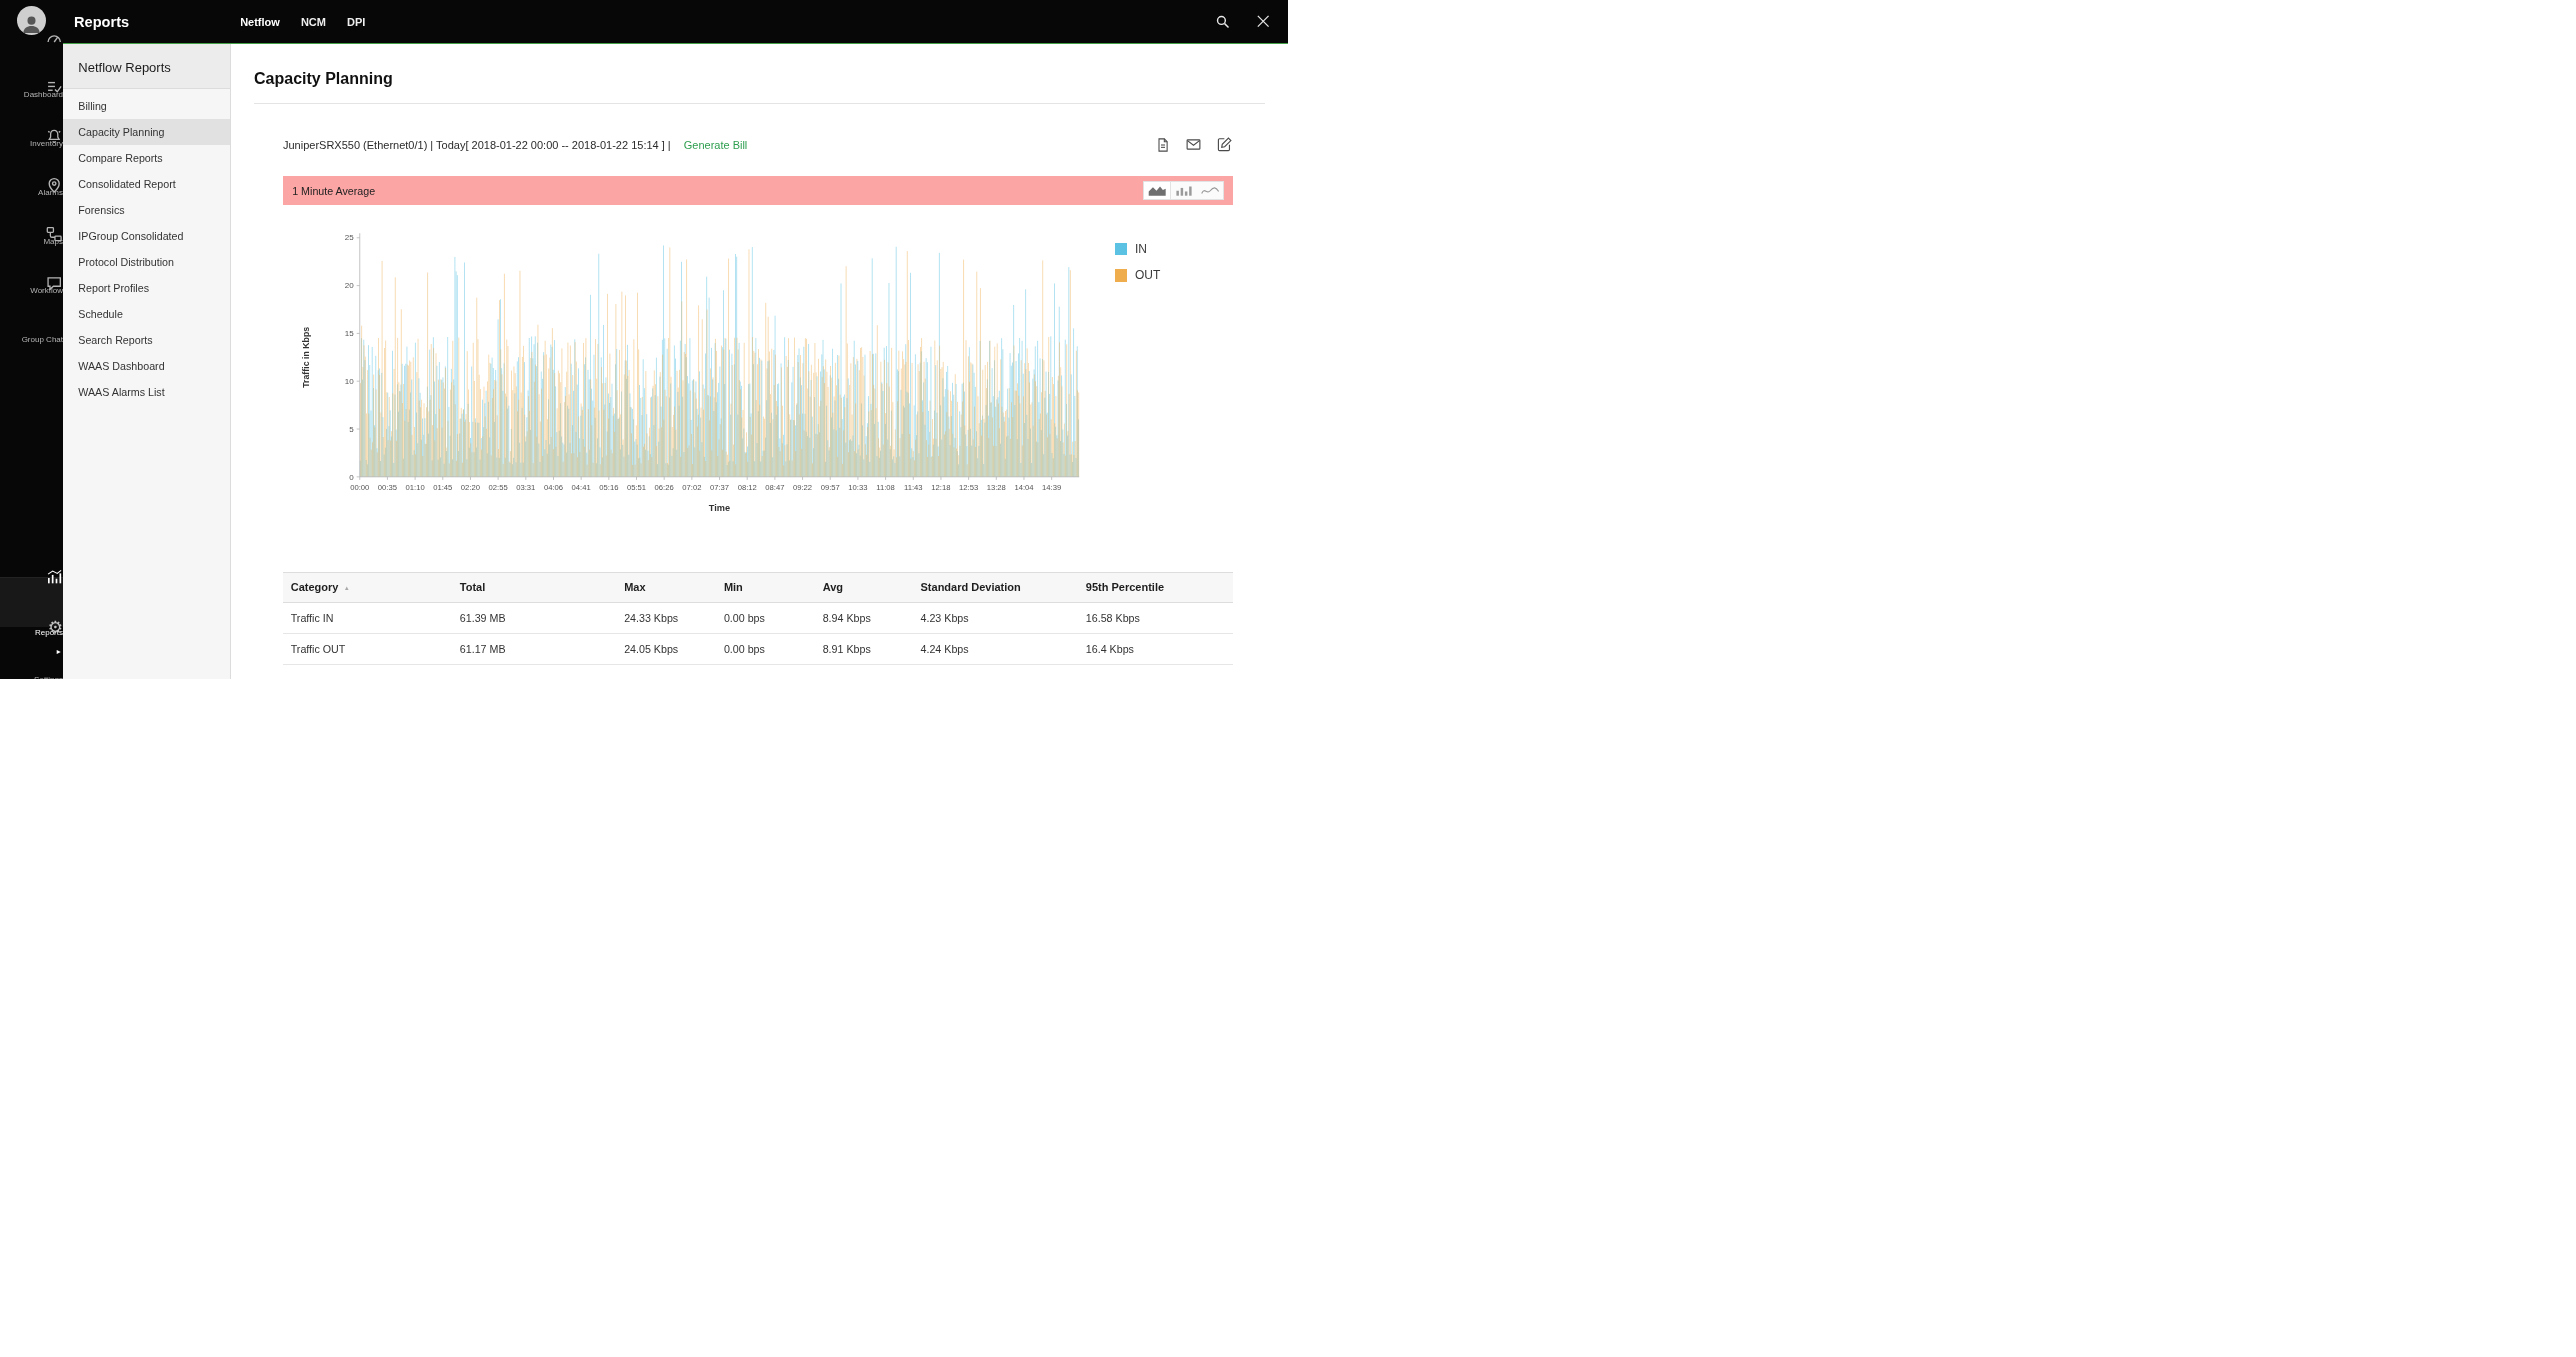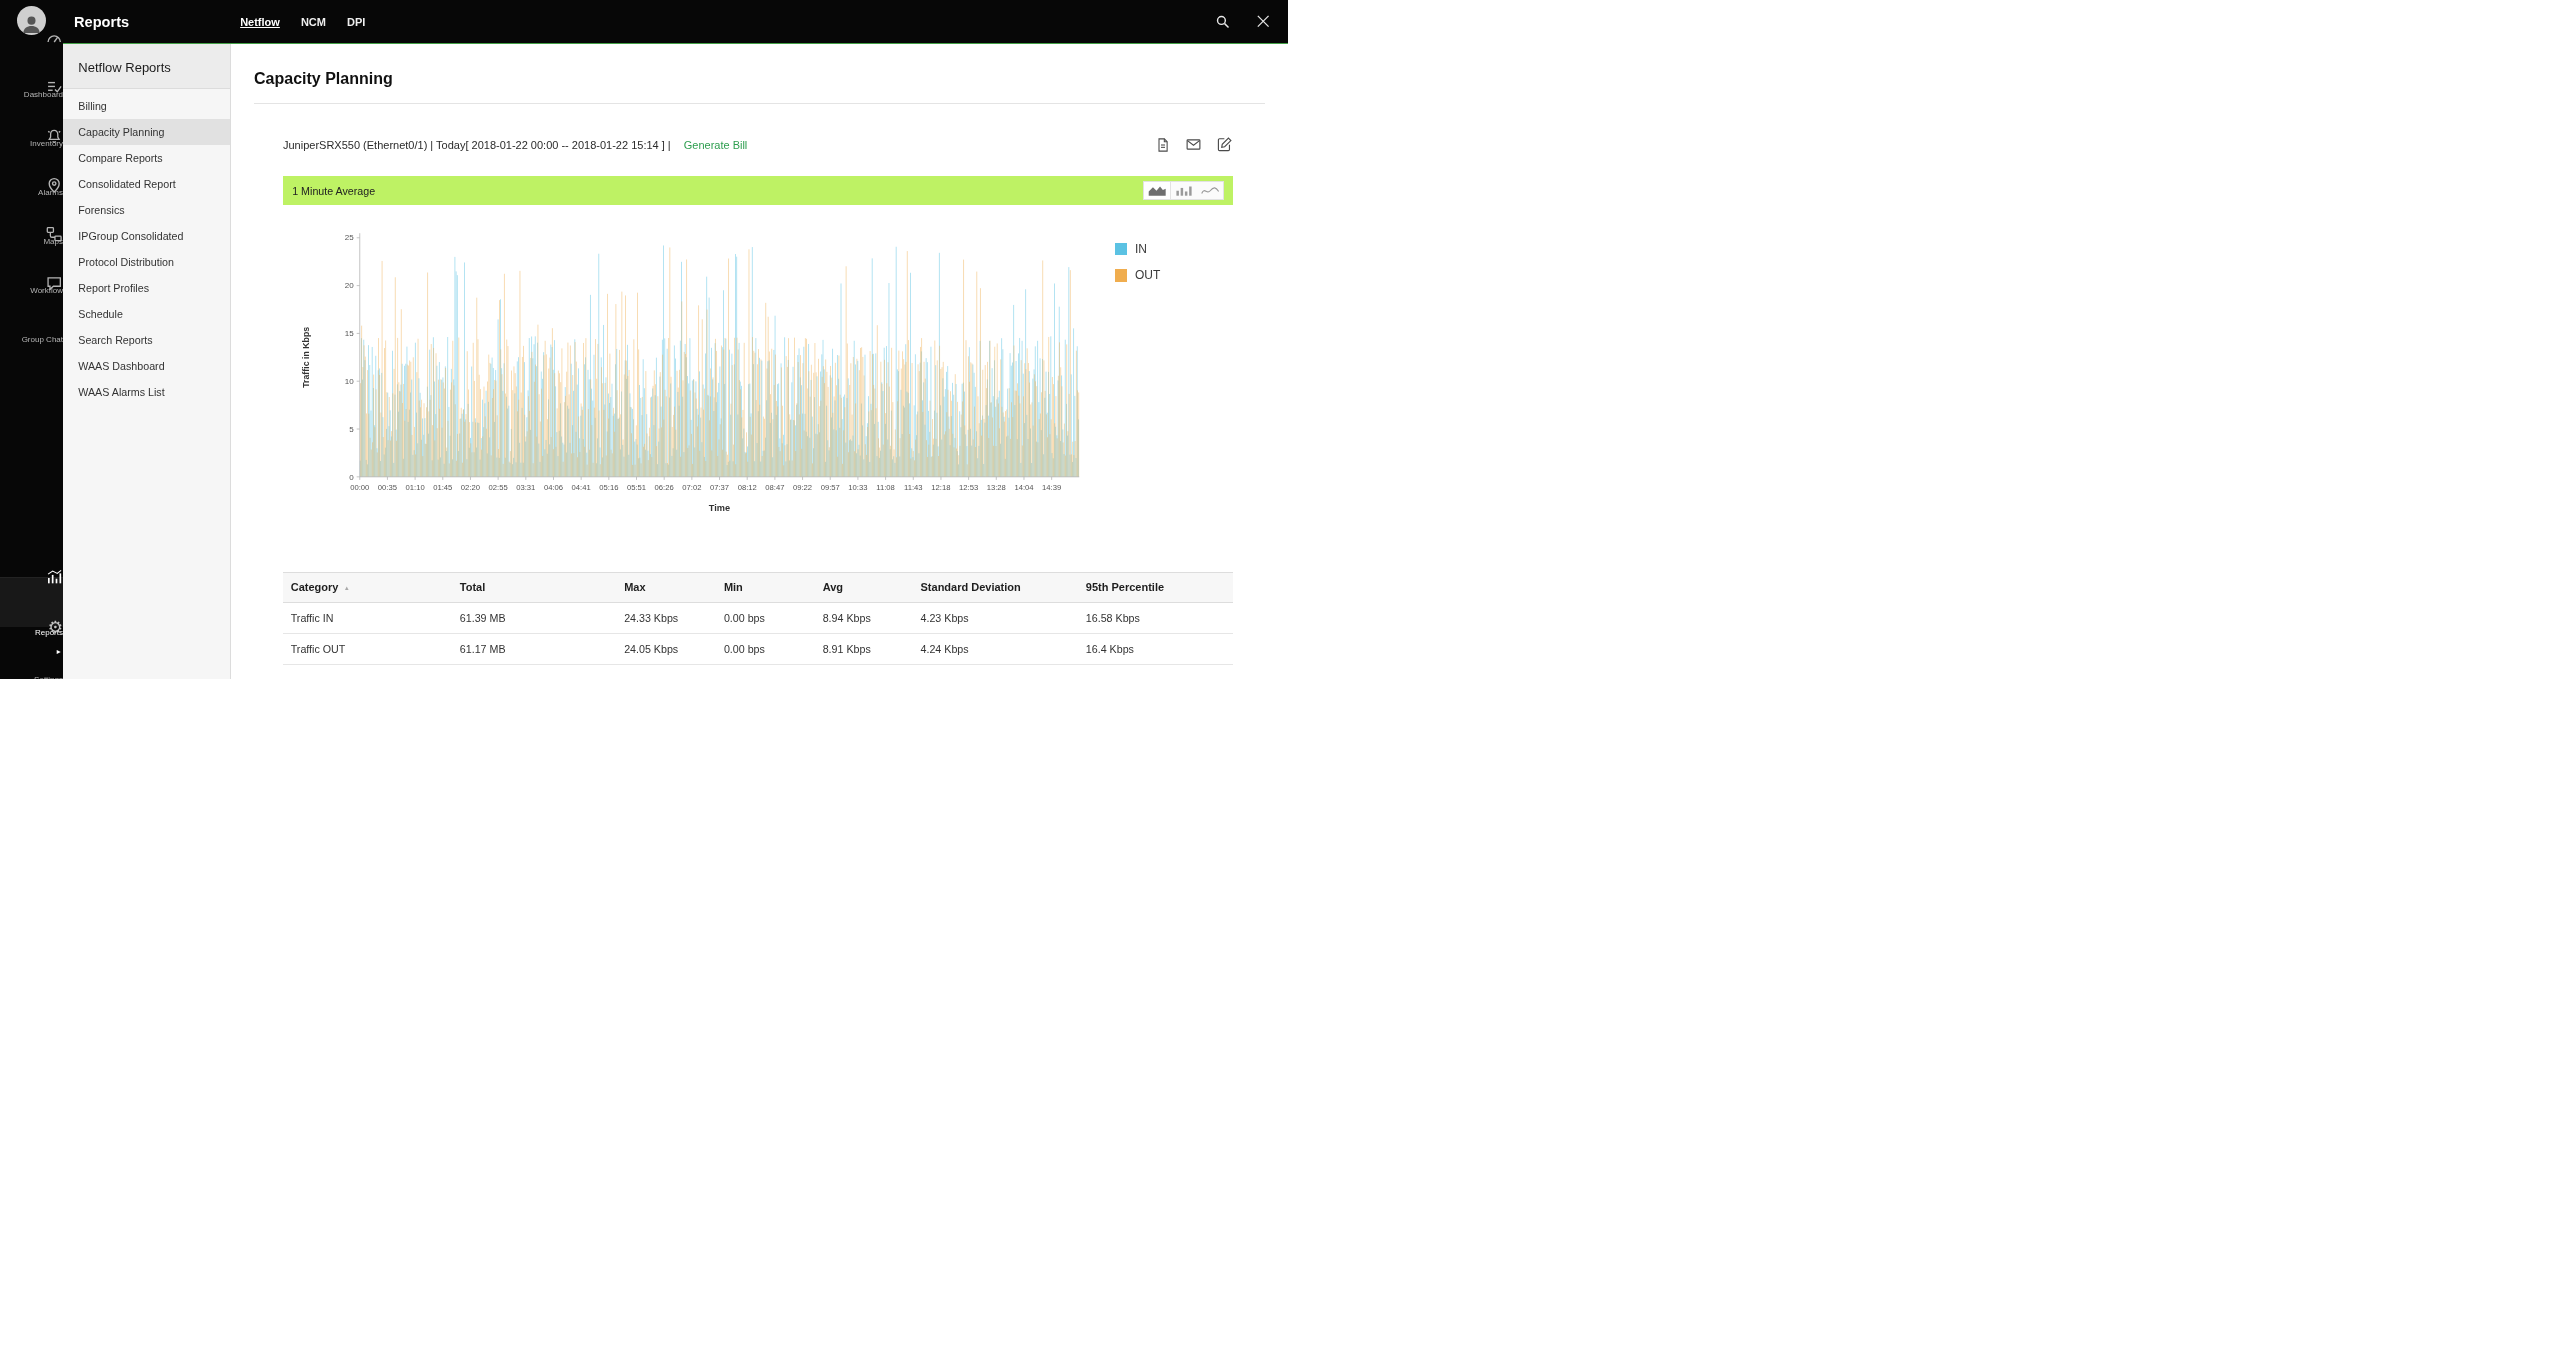--- a/index.html
+++ b/index.html
@@ -6,21 +6,21 @@
   body{font-family:"Liberation Sans",sans-serif;}
   .app{position:relative;width:1288px;height:679px;overflow:hidden;background:#fff;}
 
   
   .topbar{position:absolute;left:0;top:0;width:100%;height:44px;box-sizing:border-box;
     background:#070707;border-bottom:1.5px solid #43a047;display:flex;align-items:center;
     padding-left:74px;z-index:5;}
   .topbar-title{color:#fff;font-size:14.6px;font-weight:bold;}
   .topnav{margin-left:111px;display:flex;gap:21px;align-items:center;}
   .topnav a{color:#efefef;font-size:11px;font-weight:600;text-decoration:none;cursor:pointer;}
-  .topnav a.active{color:#fff;text-decoration:underline;}
+  .topnav a.active{color:#fff;}
   .topbar-right{margin-left:auto;display:flex;align-items:center;gap:23px;padding-right:15.3px;}
   .topbar-right .tb-icon{cursor:pointer;display:flex;align-items:center;}
 
   
   .rail{position:absolute;left:0;top:0;width:63px;height:100%;background:#070707;z-index:10;
     display:flex;flex-direction:column;align-items:center;}
   .rail-avatar{width:29px;height:29px;border-radius:50%;background:#cfcfcf;margin-top:6.1px;
     overflow:hidden;display:flex;align-items:flex-end;justify-content:center;cursor:pointer;flex:0 0 auto;}
   .rail-items{margin-top:4.6px;width:100%;}
   .rail-item{position:relative;height:49px;display:flex;flex-direction:column;align-items:flex-end;
@@ -47,21 +47,21 @@
   .page-title{font-size:16px;font-weight:bold;color:#111;margin:7.7px 0 15.3px;}
   .title-rule{border-bottom:0.8px solid #e4e4e4;}
   .report-section{margin:32px 32px 0 29px;}
   .report-info{display:flex;align-items:center;justify-content:space-between;}
   .report-info-left{font-size:11px;color:#2b2b2b;display:flex;gap:13px;align-items:center;}
   .generate-bill{color:#2e9e4f;text-decoration:none;cursor:pointer;font-size:11px;}
   .report-actions{display:flex;gap:14px;align-items:center;}
   .report-actions .act-icon{cursor:pointer;display:flex;align-items:center;}
 
   .chart-panel{margin-top:23px;}
-  .chart-panel-head{background:#bef264;height:29px;display:flex;align-items:center;
+  .chart-panel-head{background:#fca5a5;height:29px;display:flex;align-items:center;
     justify-content:space-between;padding:0 9.2px;}
   .chart-panel-title{font-size:10.7px;color:#222;}
   .chart-kind{display:flex;align-items:center;background:#fbfbfb;border:0.8px solid #e2e2e2;}
   .chart-kind .kind{width:26px;height:17px;display:flex;align-items:center;justify-content:center;cursor:pointer;}
   .chart-kind .kind.selected{background:#ffffff;border-right:0.8px solid #e2e2e2;}
 
   .chart-wrap{display:flex;margin-top:18.4px;}
   #chart-plot{flex:1;min-width:0;}
   #chart-svg{display:block;}
   #chart-svg text{font-family:"Liberation Sans",sans-serif;}

